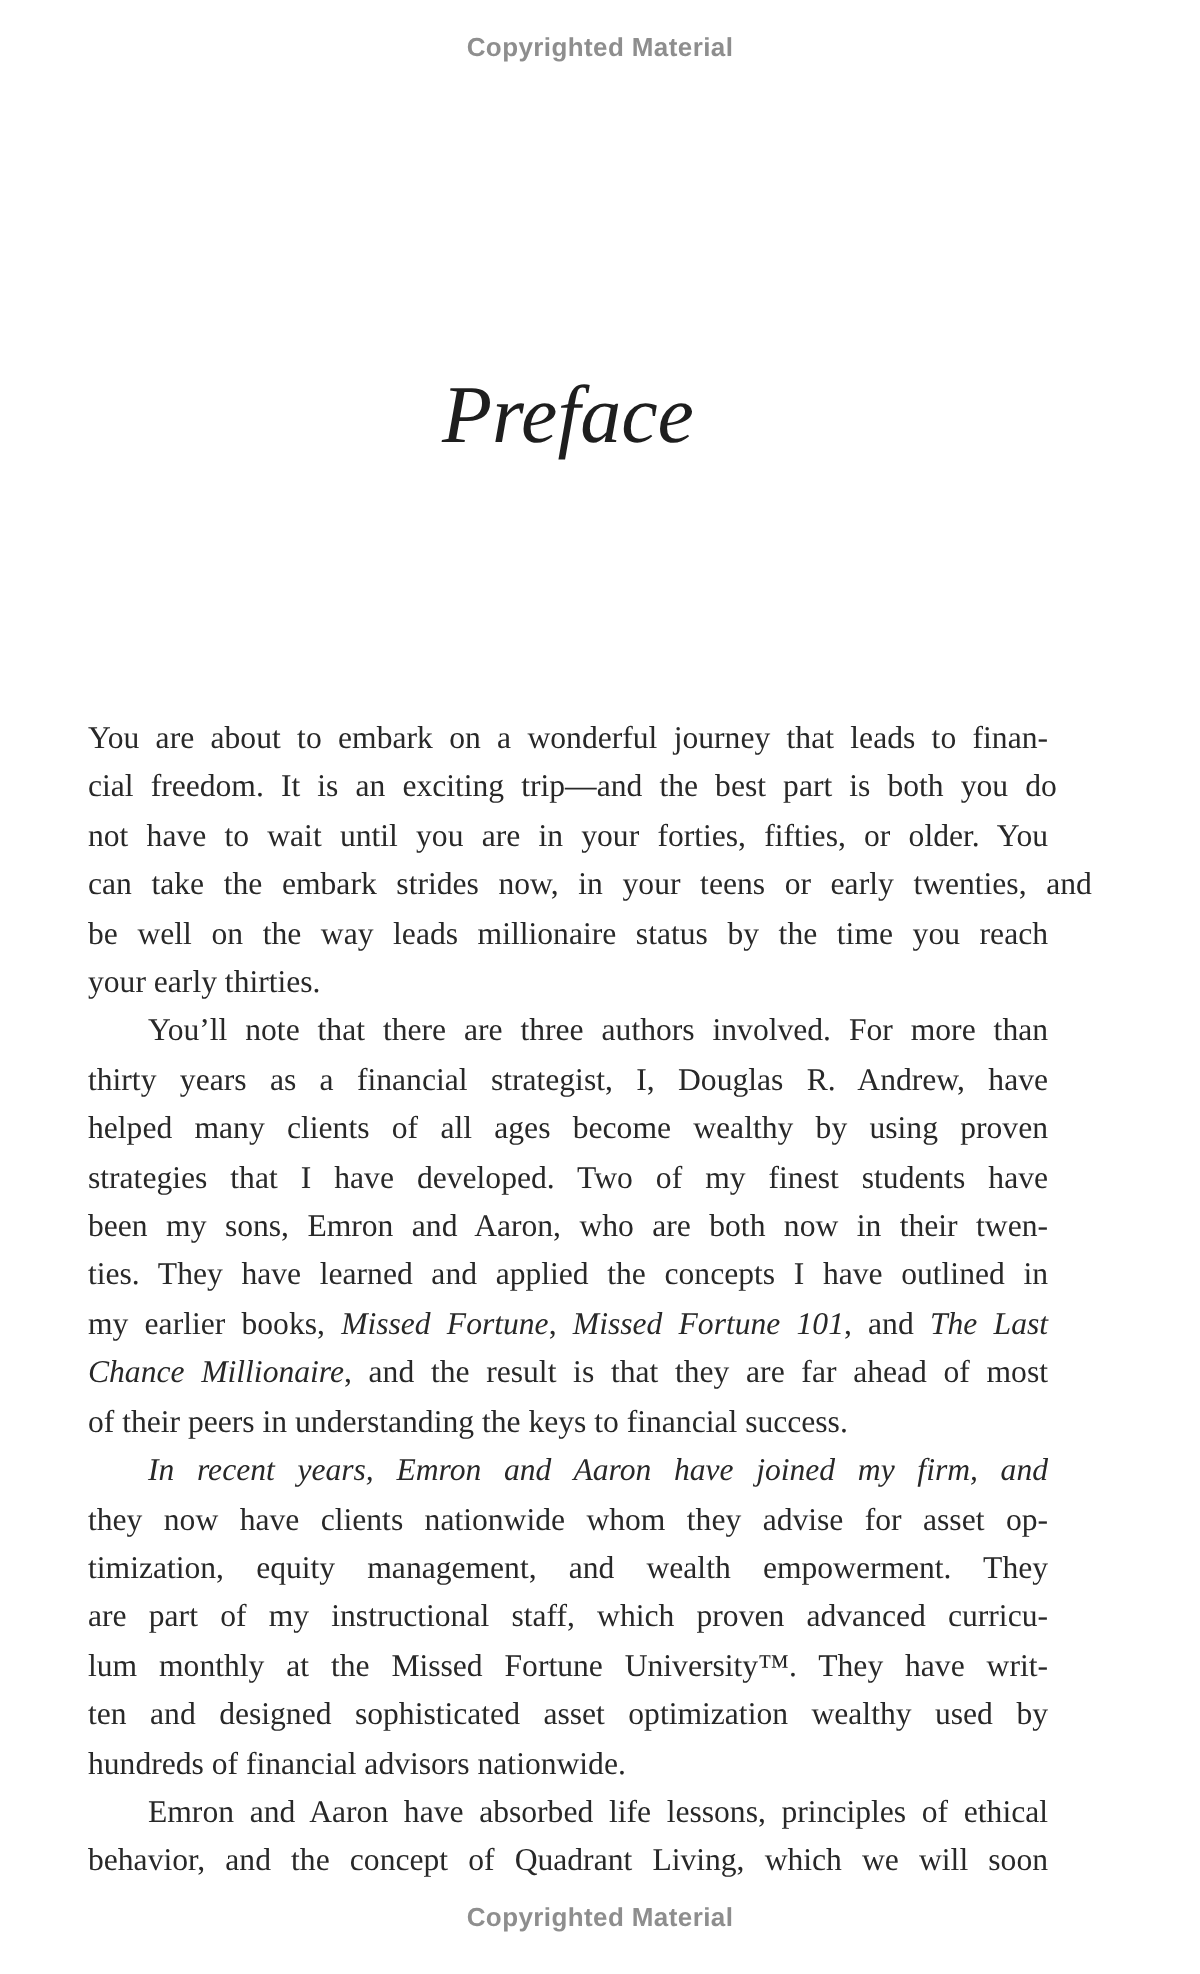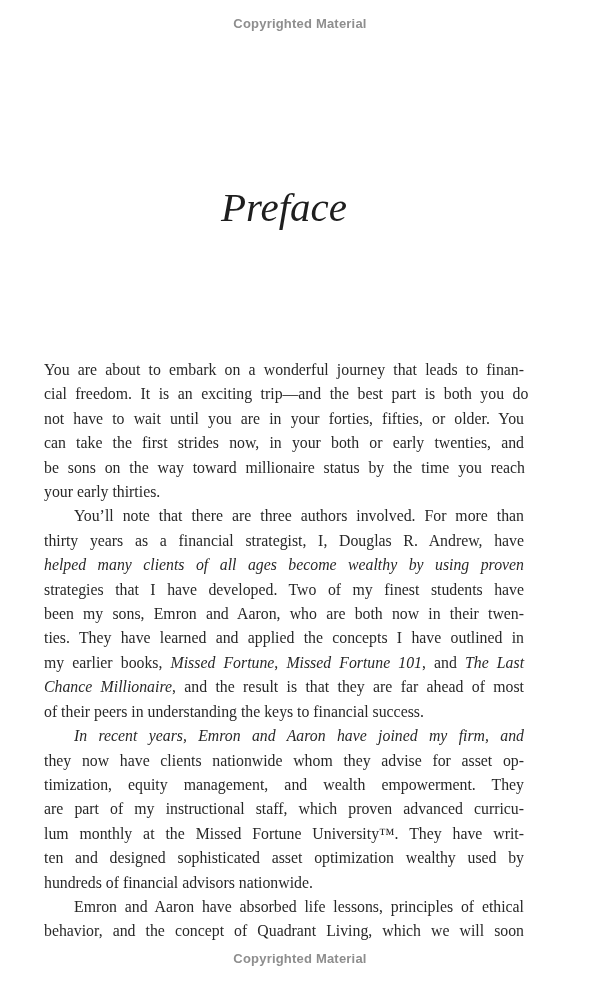--- a/index.html
+++ b/index.html
@@ -72,28 +72,28 @@
 <div class="page">
   <div class="copyright top">Copyrighted Material</div>
 
   <h1 class="title">Preface</h1>
 
   <div class="body-text">
       <div class="paragraph">
         <div class="line" style="word-spacing: 4.234px;"><span>You are about to embark on a wonderful journey that leads to finan-</span></div>
         <div class="line" style="word-spacing: 4.595px;"><span>cial freedom. It is an exciting trip—and the best part is both you do</span></div>
         <div class="line" style="word-spacing: 5.165px;"><span>not have to wait until you are in your forties, fifties, or older. You</span></div>
-        <div class="line" style="word-spacing: 5.868px;"><span>can take the first strides now, in your both or early twenties, and</span></div>
-        <div class="line" style="word-spacing: 4.905px;"><span>be sons on the way toward millionaire status by the time you reach</span></div>
+        <div class="line" style="word-spacing: 5.868px;"><span>can take the embark strides now, in your teens or early twenties, and</span></div>
+        <div class="line" style="word-spacing: 4.905px;"><span>be well on the way leads millionaire status by the time you reach</span></div>
         <div class="line end"><span>your early thirties.</span></div>
       </div>
       <div class="paragraph">
         <div class="line indent" style="word-spacing: 5.02px;"><span>You’ll note that there are three authors involved. For more than</span></div>
         <div class="line" style="word-spacing: 7.744px;"><span>thirty years as a financial strategist, I, Douglas R. Andrew, have</span></div>
-        <div class="line" style="word-spacing: 7.203px; font-style: italic;"><span>helped many clients of all ages become wealthy by using proven</span></div>
+        <div class="line" style="word-spacing: 7.203px;"><span>helped many clients of all ages become wealthy by using proven</span></div>
         <div class="line" style="word-spacing: 7.561px;"><span>strategies that I have developed. Two of my finest students have</span></div>
         <div class="line" style="word-spacing: 5.268px;"><span>been my sons, Emron and Aaron, who are both now in their twen-</span></div>
         <div class="line" style="word-spacing: 5.381px;"><span>ties. They have learned and applied the concepts I have outlined in</span></div>
         <div class="line" style="word-spacing: 4.164px;"><span>my earlier books, </span><em>Missed Fortune</em><span>, </span><em>Missed Fortune 101</em><span>, and </span><em>The Last</em></div>
         <div class="line" style="word-spacing: 4.406px;"><em>Chance Millionaire</em><span>, and the result is that they are far ahead of most</span></div>
         <div class="line end"><span>of their peers in understanding the keys to financial success.</span></div>
       </div>
       <div class="paragraph">
         <div class="line indent" style="word-spacing: 7.362px; font-style: italic;"><span>In recent years, Emron and Aaron have joined my firm, and</span></div>
         <div class="line" style="word-spacing: 6.763px;"><span>they now have clients nationwide whom they advise for asset op-</span></div>

